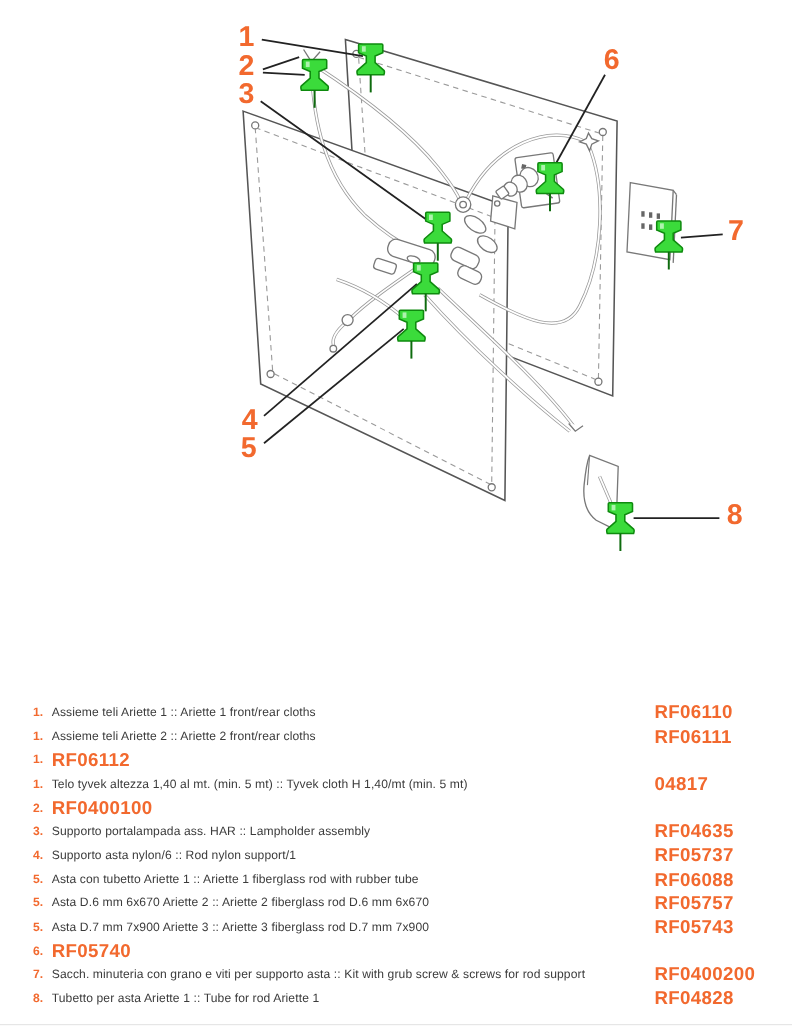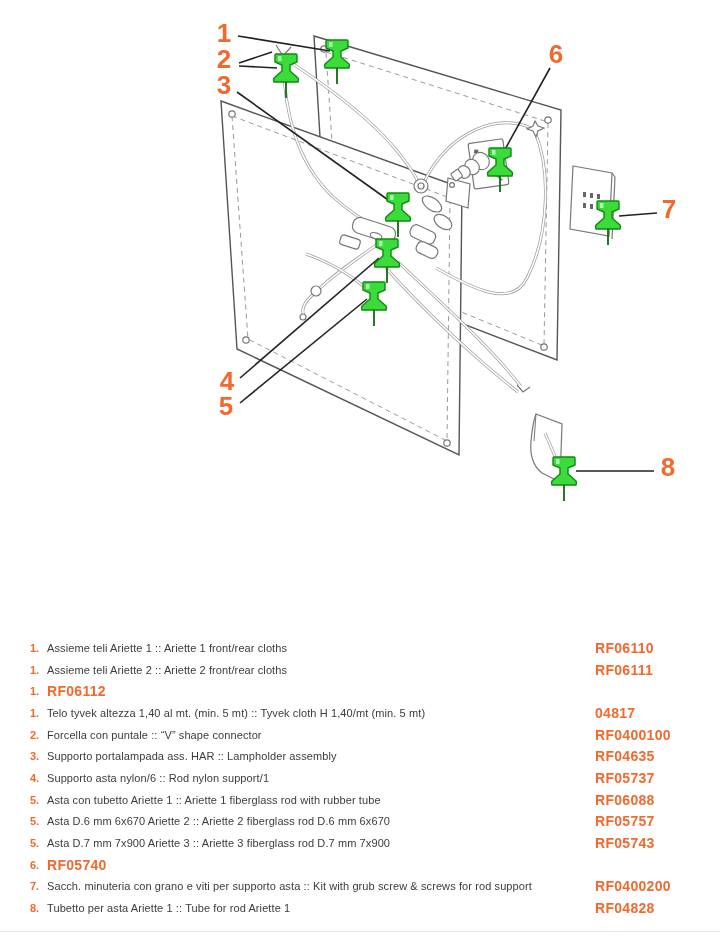--- a/index.html
+++ b/index.html
@@ -17,21 +17,21 @@
   .leader{stroke:#222222;stroke-width:1.6;fill:none;}
   .callout{font-family:"Liberation Sans",sans-serif;font-weight:800;font-size:26px;text-anchor:middle;}
   .pin-body{stroke-width:1.4;}
   .screwdot{fill:#666;stroke:none;}
 
   
   .table{position:absolute;left:0;top:637px;width:720px;}
   .prow{display:grid;grid-template-columns:17px 548px 1fr;padding-left:30px;height:21.7px;align-items:center;}
   .pnum{font-size:11px;font-weight:bold;}
   .pdesc{font-size:11px;color:#3b3b3b;letter-spacing:0.1px;}
-  .pcode{font-size:14px;font-weight:bold;letter-spacing:0.3px;}
+  .pcode{font-size:17px;font-weight:bold;letter-spacing:0.3px;}
   .bottom-rule{position:absolute;left:0;top:931px;width:720px;height:1px;background:#e4e4e4;}
 </style>
 </head>
 <body>
 
 <div class="page">
 
   <svg class="diagram" width="720" height="625" viewBox="0 0 720 625">
     <defs>
       <g id="pushpin">
@@ -198,21 +198,20 @@
       <span class="pnum" style="color:#f2692e">1.</span>
       <span class="pcode" style="color:#f2692e">RF06112</span>
     </div>
     <div class="prow">
       <span class="pnum" style="color:#f2692e">1.</span>
       <span class="pdesc">Telo tyvek altezza 1,40 al mt. (min. 5 mt) :: Tyvek cloth H 1,40/mt (min. 5 mt)</span>
       <span class="pcode" style="color:#f2692e">04817</span>
     </div>
     <div class="prow">
       <span class="pnum" style="color:#f2692e">2.</span>
-      <span class="pdesc">Forcella con puntale :: “V” shape connector</span>
       <span class="pcode" style="color:#f2692e">RF0400100</span>
     </div>
     <div class="prow">
       <span class="pnum" style="color:#f2692e">3.</span>
       <span class="pdesc">Supporto portalampada ass. HAR :: Lampholder assembly</span>
       <span class="pcode" style="color:#f2692e">RF04635</span>
     </div>
     <div class="prow">
       <span class="pnum" style="color:#f2692e">4.</span>
       <span class="pdesc">Supporto asta nylon/6 :: Rod nylon support/1</span>

